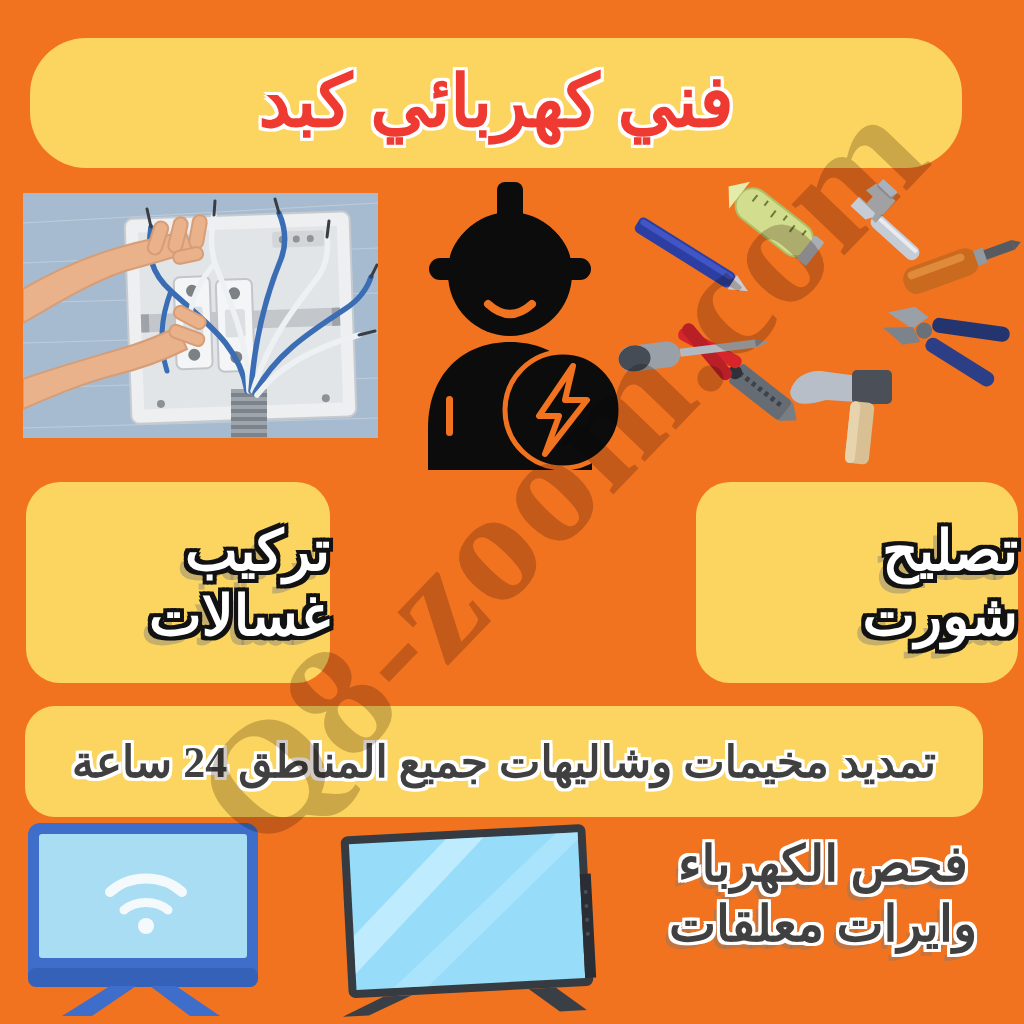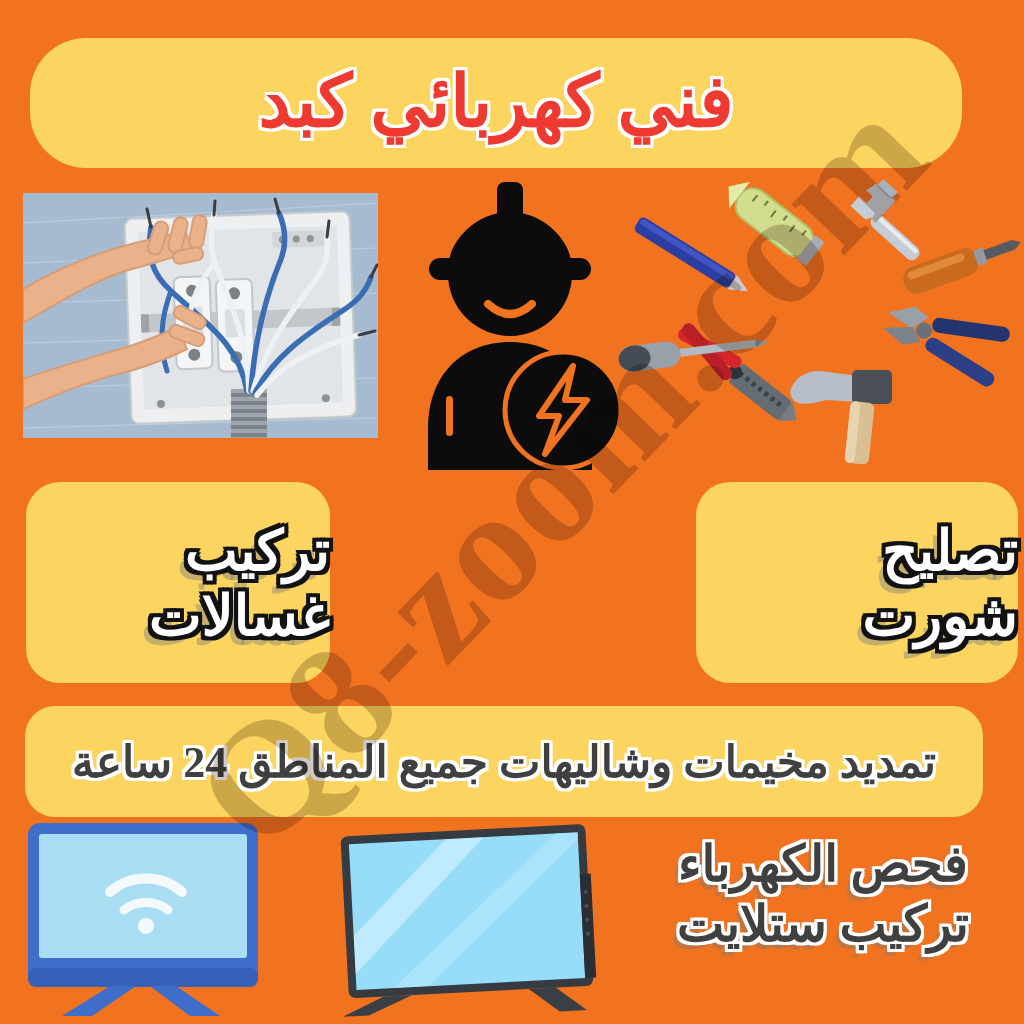--- a/index.html
+++ b/index.html
@@ -257,18 +257,18 @@
         <circle cx="267" cy="106" r="2" fill="#4a4f56"></circle>
           <circle cx="267" cy="120" r="2" fill="#4a4f56"></circle>
         <polygon points="60,172 88,172 44,190 18,190" fill="#3a3f46"></polygon>
         <polygon points="205,172 232,172 262,196 235,196" fill="#3a3f46"></polygon>
       </g>
     </svg>
   </div>
 
   <div class="footer-text">
     <div class="footer-line ow3s" dir="rtl">فحص الكهرباء</div>
-    <div class="footer-line ow3s" dir="rtl">تركيب ستلايت</div>
+    <div class="footer-line ow3s" dir="rtl">وايرات معلقات</div>
   </div>
 
   <div class="watermark">Q8-zoom.com</div>
 
 </div>
 
 </body></html>

